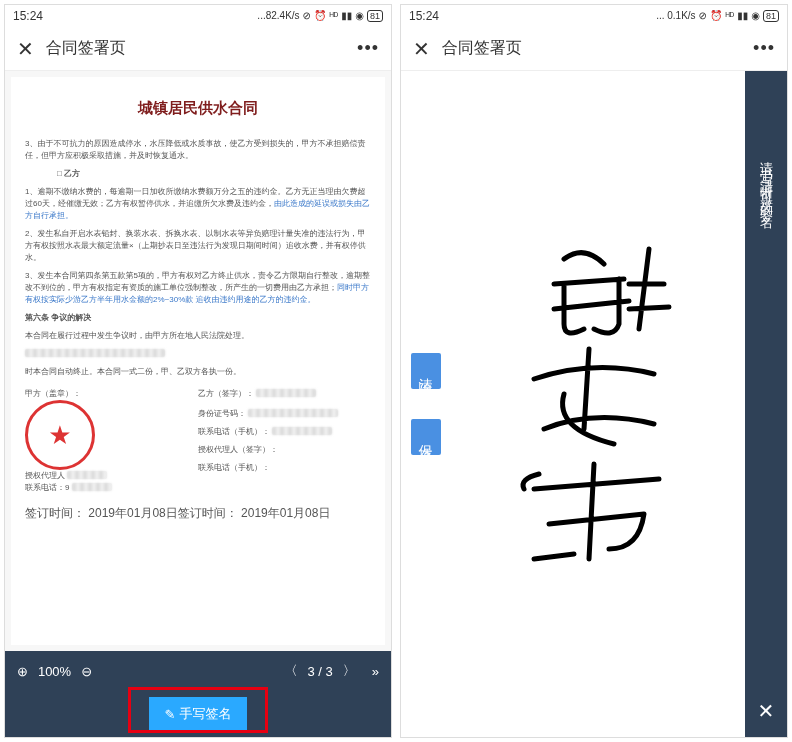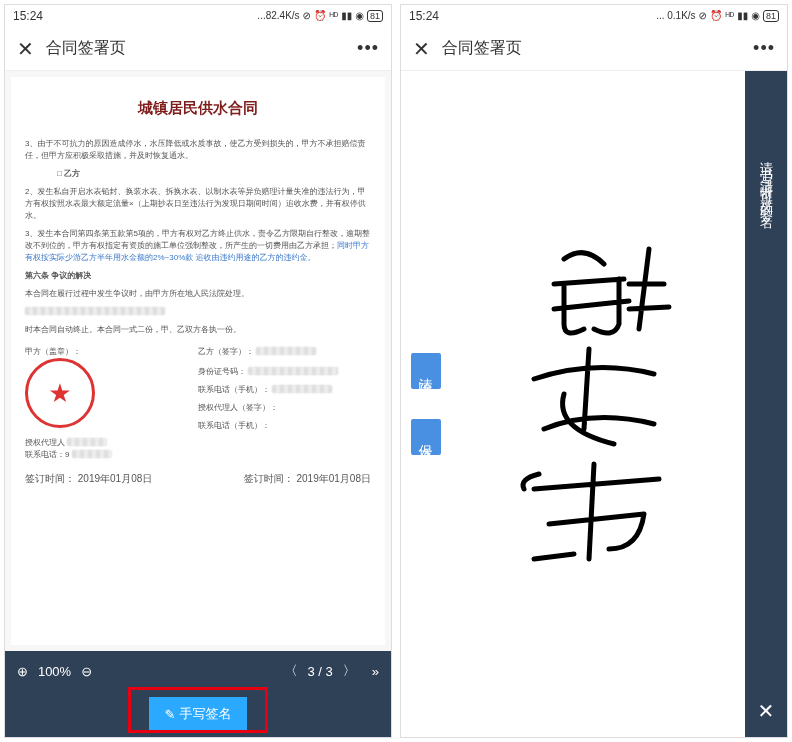--- a/index.html
+++ b/index.html
@@ -92,22 +92,21 @@
   .blur-box::after {
     content:"";
     position:absolute; inset:0;
     background: repeating-linear-gradient(90deg,#ddd 0 4px,#eee 4px 8px);
     filter: blur(1px);
     border-radius:2px;
   }
   .sig-bottom {
     margin-top: 10px;
     display: flex;
-    justify-content: space-between;
-    font-size: 10px;
+    font-size: 12px;
   }
   .blue-link { color: #3a78c9; }
 
   
   .viewer-bar {
     height: 40px;
     background: #2f4157;
     color: #fff;
     display: flex;
     align-items: center;
@@ -225,32 +224,33 @@
     <span class="close-x">✕</span>
     <span class="header-title">合同签署页</span>
     <span class="more-dots">•••</span>
   </div>
 
   <div class="doc-area">
     <div class="doc-page">
       <div class="doc-title">城镇居民供水合同</div>
       <p>3、由于不可抗力的原因造成停水，水压降低或水质事故，使乙方受到损失的，甲方不承担赔偿责任，但甲方应积极采取措施，并及时恢复通水。</p>
       <p style="font-weight:600;margin-left:32px;">□ 乙方</p>
+      <p><span>1、逾期不缴纳水费的，每逾期一日加收所缴纳水费额万分之五的违约金。乙方无正当理由欠费超过60天，经催缴无效；乙方有权暂停供水，并追缴所欠水费及违约金，</span><span class="blue-link">由此造成的延误或损失由乙方自行承担。</span></p>
       <p>2、发生私自开启水表铅封、换装水表、拆换水表、以制水表等异负赔理计量失准的违法行为，甲方有权按照水表最大额定流量×（上期抄表日至违法行为发现日期间时间）追收水费，并有权停供水。</p>
       <p><span>3、发生本合同第四条第五款第5项的，甲方有权对乙方终止供水，责令乙方限期自行整改，逾期整改不到位的，甲方有权指定有资质的施工单位强制整改，所产生的一切费用由乙方承担；</span><span class="blue-link">同时甲方有权按实际少游乙方半年用水金额的2%~30%款 追收由违约用途的乙方的违约金。</span></p>
       <p style="font-weight:600;">第六条  争议的解决</p>
       <p>本合同在履行过程中发生争议时，由甲方所在地人民法院处理。</p>
       <p><span class="blur-box" style="width:140px;"></span></p>
       <p>时本合同自动终止。本合同一式二份，甲、乙双方各执一份。</p>
 
       <div class="party-row" style="display:flex;">
         <div style="flex:1;">
           <div><span>甲方（盖章）：</span></div>
           <div class="seal"></div>
-          <div style="margin-top:9px;"><span>授权代理人</span> <span class="blur-box" style="width:40px;"></span></div>
+          <div style="margin-top:0;"><span>授权代理人</span> <span class="blur-box" style="width:40px;"></span></div>
           <div><span>联系电话：9</span> <span class="blur-box" style="width:40px;"></span></div>
         </div>
         <div style="flex:1;">
           <div><span>乙方（签字）：</span> <span class="blur-box" style="width:60px;"></span></div>
           <div style="margin-top:8px;"><span>身份证号码：</span> <span class="blur-box" style="width:90px;"></span></div>
           <div style="margin-top:6px;"><span>联系电话（手机）：</span> <span class="blur-box" style="width:60px;"></span></div>
           <div style="margin-top:6px;"><span>授权代理人（签字）：</span></div>
           <div style="margin-top:6px;"><span>联系电话（手机）：</span></div>
         </div>
       </div>

